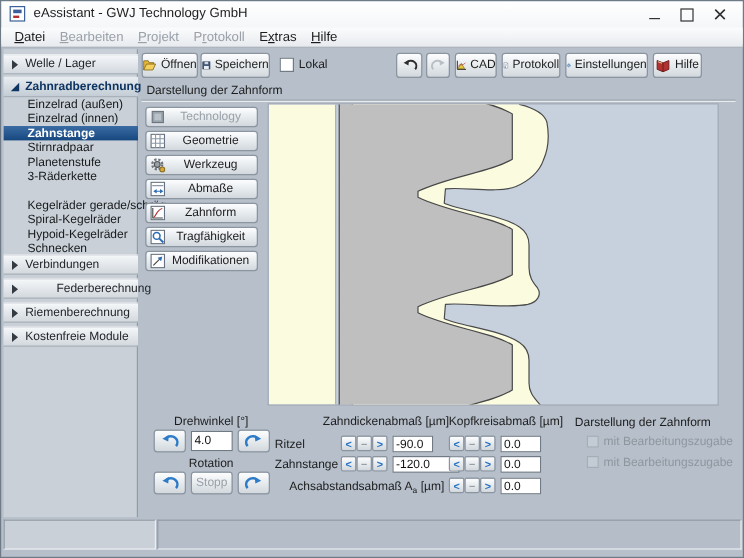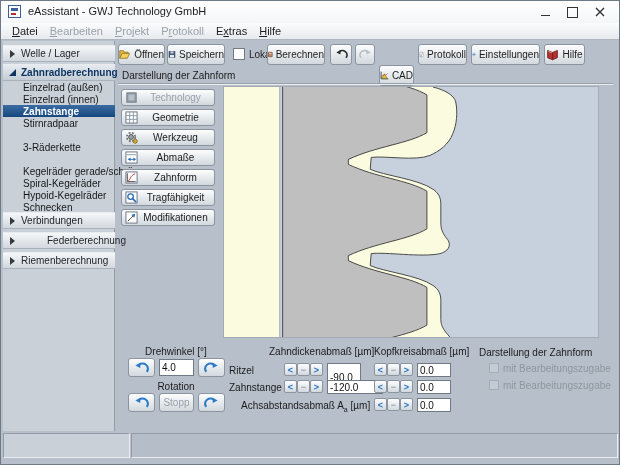--- a/index.html
+++ b/index.html
@@ -96,48 +96,35 @@
   <div class="btn3d tbtn" style="left:166px;width:58px;">
     <svg width="13" height="13" viewBox="0 0 16 16">
         <rect x="2" y="2" width="12" height="12" fill="#45597a" stroke="#25334a"></rect>
         <rect x="5" y="2" width="6" height="4" fill="#cdd6e2"></rect>
         <rect x="4" y="9" width="8" height="5" fill="#e9eef4"></rect>
       </svg>
     <span>Speichern</span>
   </div>
   <span class="cb" style="left:232px;top:47px;"></span>
   <span class="lbl" style="left:248px;top:48px;">Lokal</span>
-  <div class="btn3d tbtn" style="left:266px;width:58px;">
-    <svg width="12" height="13" viewBox="0 0 14 16">
-        <rect x="1" y="1" width="12" height="14" rx="1" fill="#a14a28" stroke="#5d2a12"></rect>
-        <rect x="3" y="3" width="8" height="3" fill="#ece7da"></rect>
-        <rect x="3" y="8" width="2" height="2" fill="#ece7da"></rect>
-        <rect x="6" y="8" width="2" height="2" fill="#ece7da"></rect>
-        <rect x="9" y="8" width="2" height="2" fill="#ece7da"></rect>
-        <rect x="3" y="11" width="2" height="2" fill="#ece7da"></rect>
-        <rect x="6" y="11" width="2" height="2" fill="#ece7da"></rect>
-        <rect x="9" y="11" width="2" height="2" fill="#ece7da"></rect>
-      </svg>
-    <span>Berechnen</span>
-  </div>
   <div class="btn3d tbtn" style="left:329px;width:22px;">
     <svg width="13" height="11" viewBox="0 0 16 12">
         <path d="M13.5,10 A5.5,5 0 1 0 4.5,3.2" fill="none" stroke="#2e2e2e" stroke-width="2"></path>
         <polygon points="7.2,0.4 6.6,6 1.6,3.4" fill="#2e2e2e"></polygon>
       </svg>
   </div>
   <div class="btn3d tbtn disabled" style="left:354px;width:20px;">
     <svg width="13" height="11" viewBox="0 0 16 12">
         <g transform="translate(16,0) scale(-1,1)">
           <path d="M13.5,10 A5.5,5 0 1 0 4.5,3.2" fill="none" stroke="#b9bfc6" stroke-width="2"></path>
           <polygon points="7.2,0.4 6.6,6 1.6,3.4" fill="#b9bfc6"></polygon>
         </g>
       </svg>
   </div>
-  <div class="btn3d tbtn" style="left:378px;width:35px;margin-top:21px;">
+  <div class="btn3d tbtn" style="left:378px;width:35px;">
     <svg width="13" height="13" viewBox="0 0 16 16">
         <path d="M2,1 L2,14 L15,14" stroke="#222" fill="none" stroke-width="1.4"></path>
         <path d="M3,13 L8,5 L13,13 Z" fill="#e8c93e" stroke="#7a6414"></path>
         <path d="M3,10 C6,4 10,10 14,4" stroke="#b03030" fill="none"></path>
       </svg>
     <span>CAD</span>
   </div>
   <div class="btn3d tbtn" style="left:417px;width:49px;">
     <svg width="12" height="13" viewBox="0 0 16 16">
         <path d="M3,1 L11,1 L13,3 L13,15 L3,15 Z" fill="#fff" stroke="#55606c"></path>
@@ -171,36 +158,41 @@
         <span>Welle / Lager</span>
       </div>
     <div class="shdr open" style="top:23px;">
         <span class="tri-d"></span>
         <span>Zahnradberechnung</span>
       </div>
     <div class="sitm" style="top:40px;">Einzelrad (außen)</div>
     <div class="sitm" style="top:52px;">Einzelrad (innen)</div>
     <div class="sitm sel" style="top:64px;">Zahnstange</div>
     <div class="sitm" style="top:76px;">Stirnradpaar</div>
+    <div class="sitm" style="top:88px;">Planetenstufe</div>
     <div class="sitm" style="top:100px;">3-Räderkette</div>
     <div class="sitm" style="top:124px;">Kegelräder gerade/schräg</div>
     <div class="sitm" style="top:136px;">Spiral-Kegelräder</div>
     <div class="sitm" style="top:148px;">Hypoid-Kegelräder</div>
     <div class="sitm" style="top:160px;">Schnecken</div>
     <div class="shdr" style="top:171px;">
         <span class="tri-r"></span>
         <span>Verbindungen</span>
       </div>
     <div class="shdr" style="top:191px;padding-left:44px;">
         <span class="tri-r"></span>
         <span>Federberechnung</span>
       </div>
     <div class="shdr" style="top:211px;">
         <span class="tri-r"></span>
         <span>Riemenberechnung</span>
+      </div>
+    <div class="shdr" style="top:231px;">
+        <span class="tri-r"></span>
+        <span>Kostenfreie Module</span>
       </div>
   </div>
 
   <span class="section-title">Darstellung der Zahnform</span>
   <div class="groove"></div>
 
   <div class="btn3d navbtn disabled" style="top:88px;">
     <svg class="nicon" viewBox="0 0 14 14">
         <rect x="2" y="2" width="10" height="10" fill="#9aa3ac" stroke="#6c757e"></rect>
         <rect x="4" y="4" width="6" height="6" fill="#b9c1c9"></rect>
@@ -320,21 +312,21 @@
 
   <div class="btn3d sbtn" style="left:283px;top:362px;">
       <span class="ar">&lt;</span>
     </div>
   <div class="btn3d sbtn" style="left:296px;top:362px;">
       <span class="mi">−</span>
     </div>
   <div class="btn3d sbtn" style="left:309px;top:362px;">
       <span class="ar">&gt;</span>
     </div>
-  <input class="inp" style="left: 326px; top: 362px; width: 34px; height: 28px;" value="-90.0">
+  <input class="inp" style="left: 326px; top: 362px; width: 34px; height: 14px;" value="-90.0">
   <div class="btn3d sbtn" style="left:373px;top:362px;">
       <span class="ar">&lt;</span>
     </div>
   <div class="btn3d sbtn" style="left:386px;top:362px;">
       <span class="mi">−</span>
     </div>
   <div class="btn3d sbtn" style="left:399px;top:362px;">
       <span class="ar">&gt;</span>
     </div>
   <input class="inp" style="left: 416px; top: 362px; width: 34px; height: 14px;" value="0.0">

